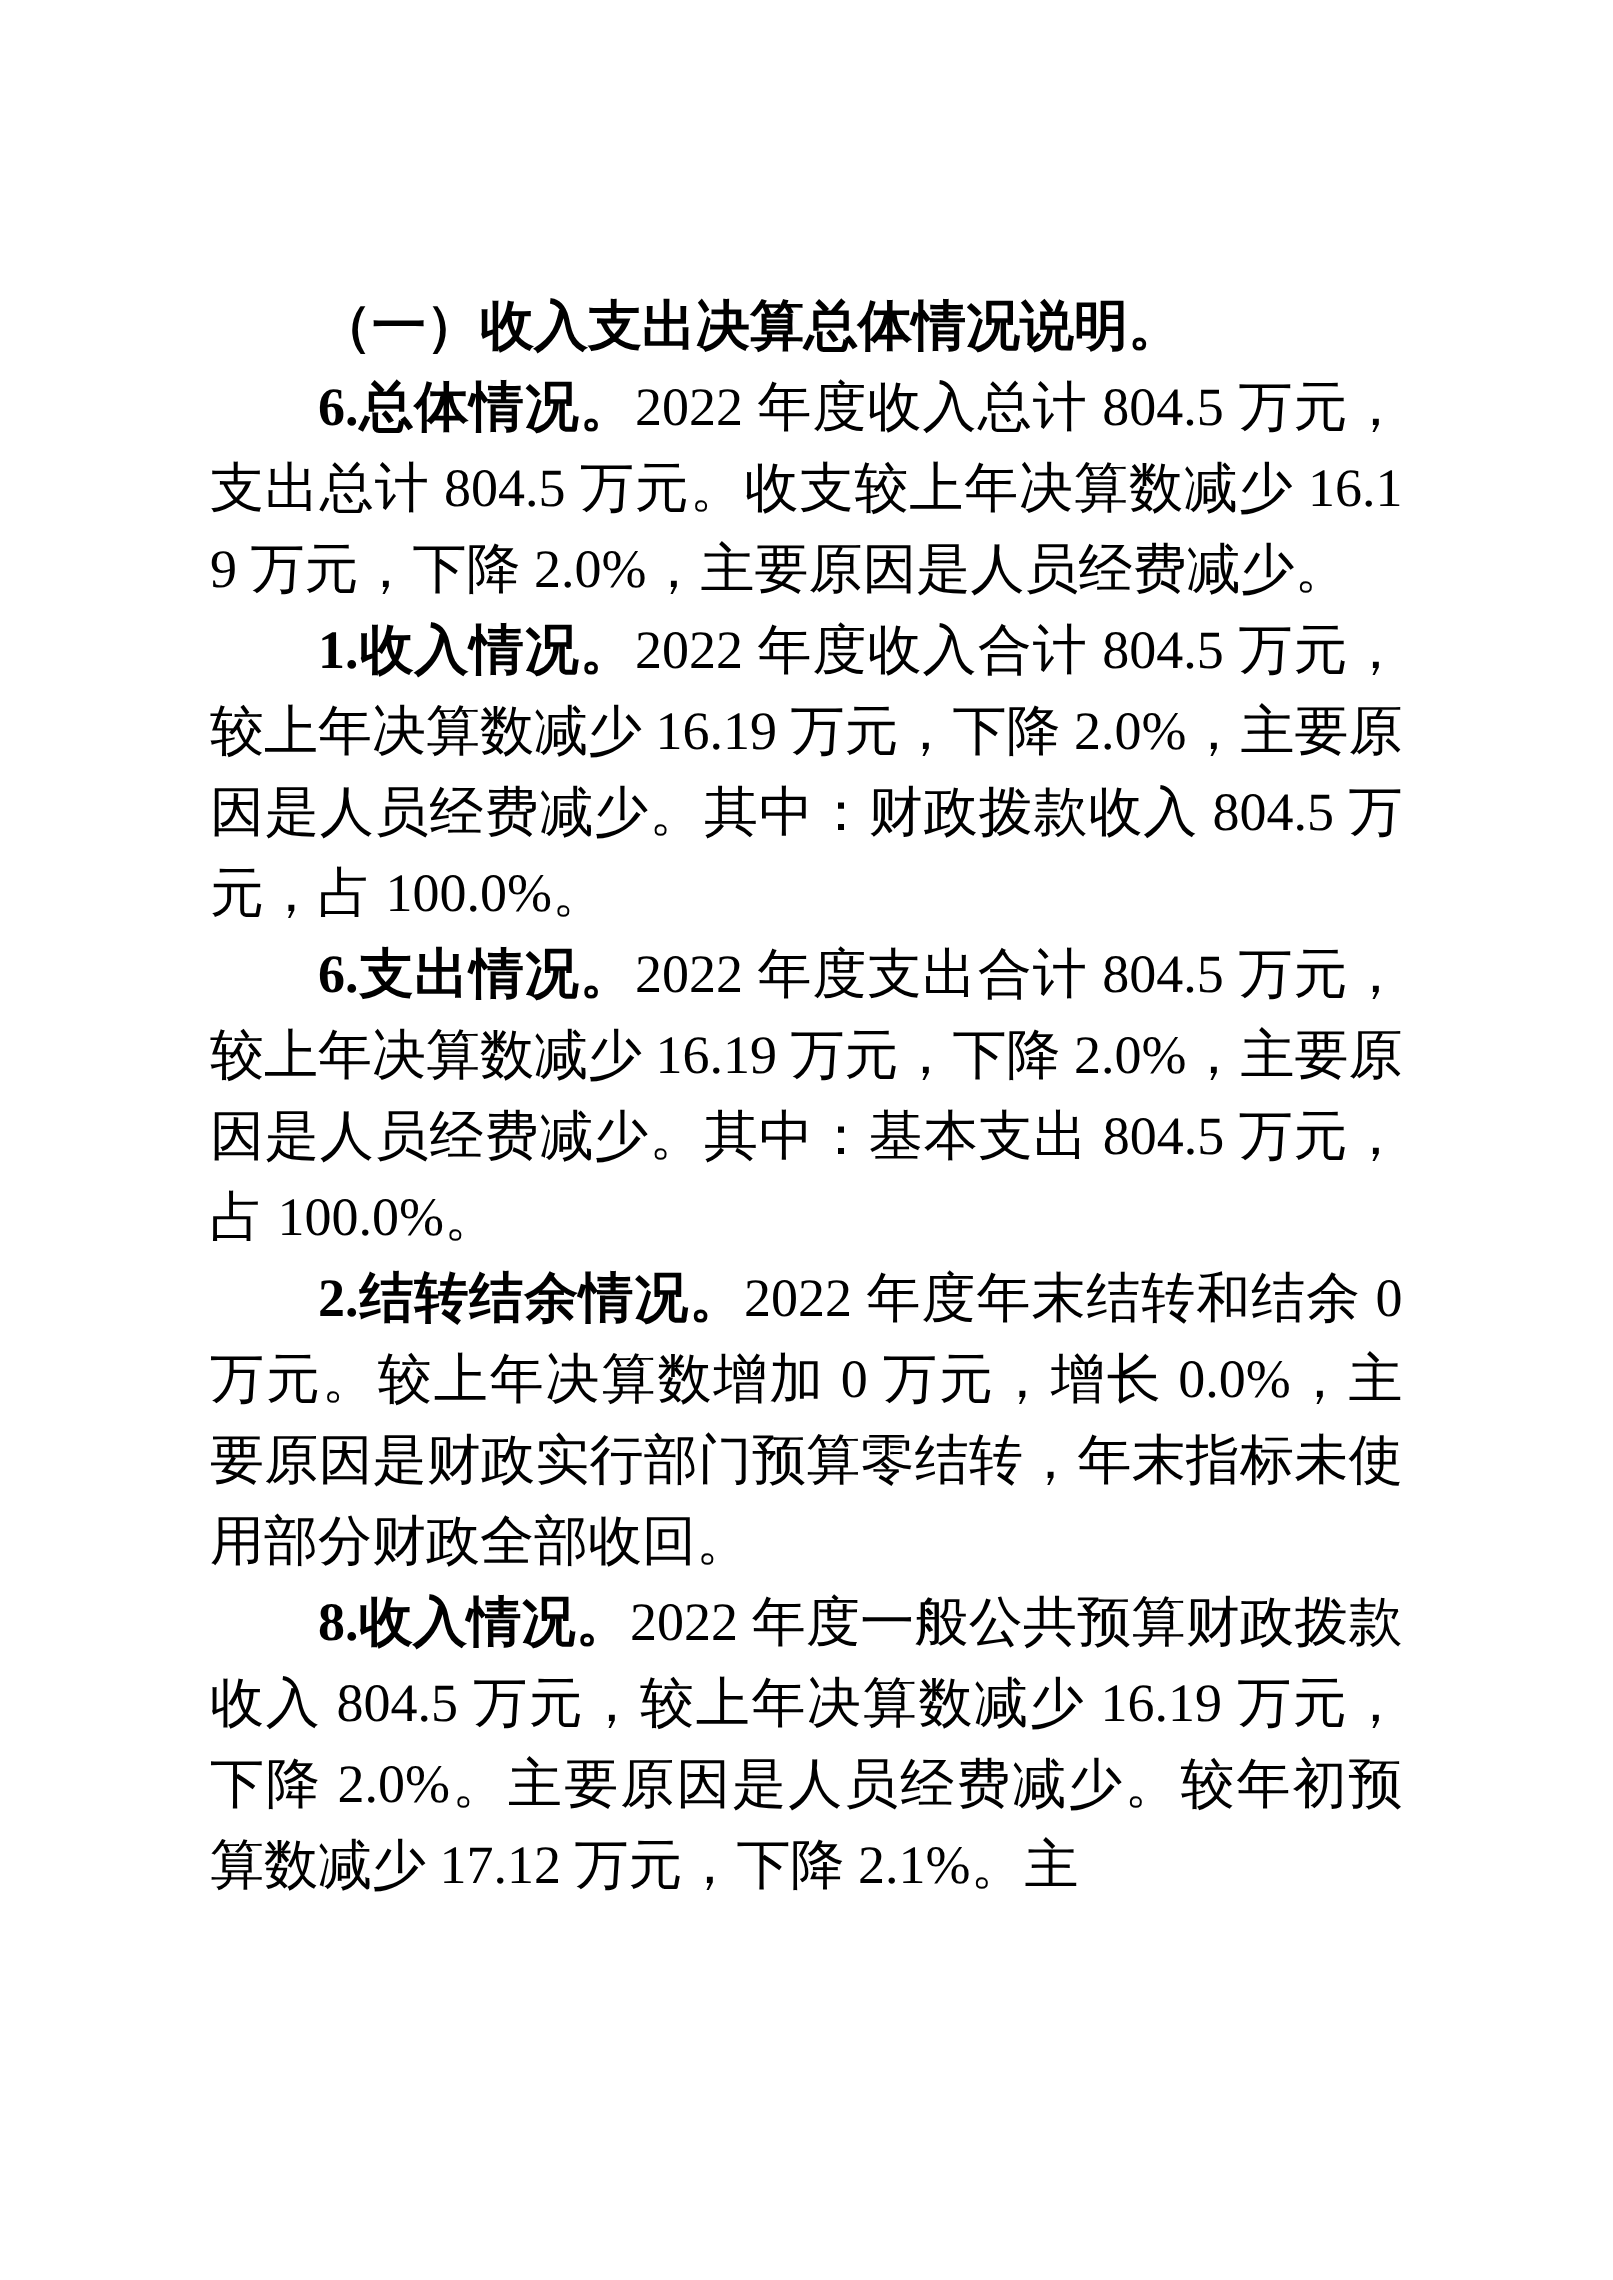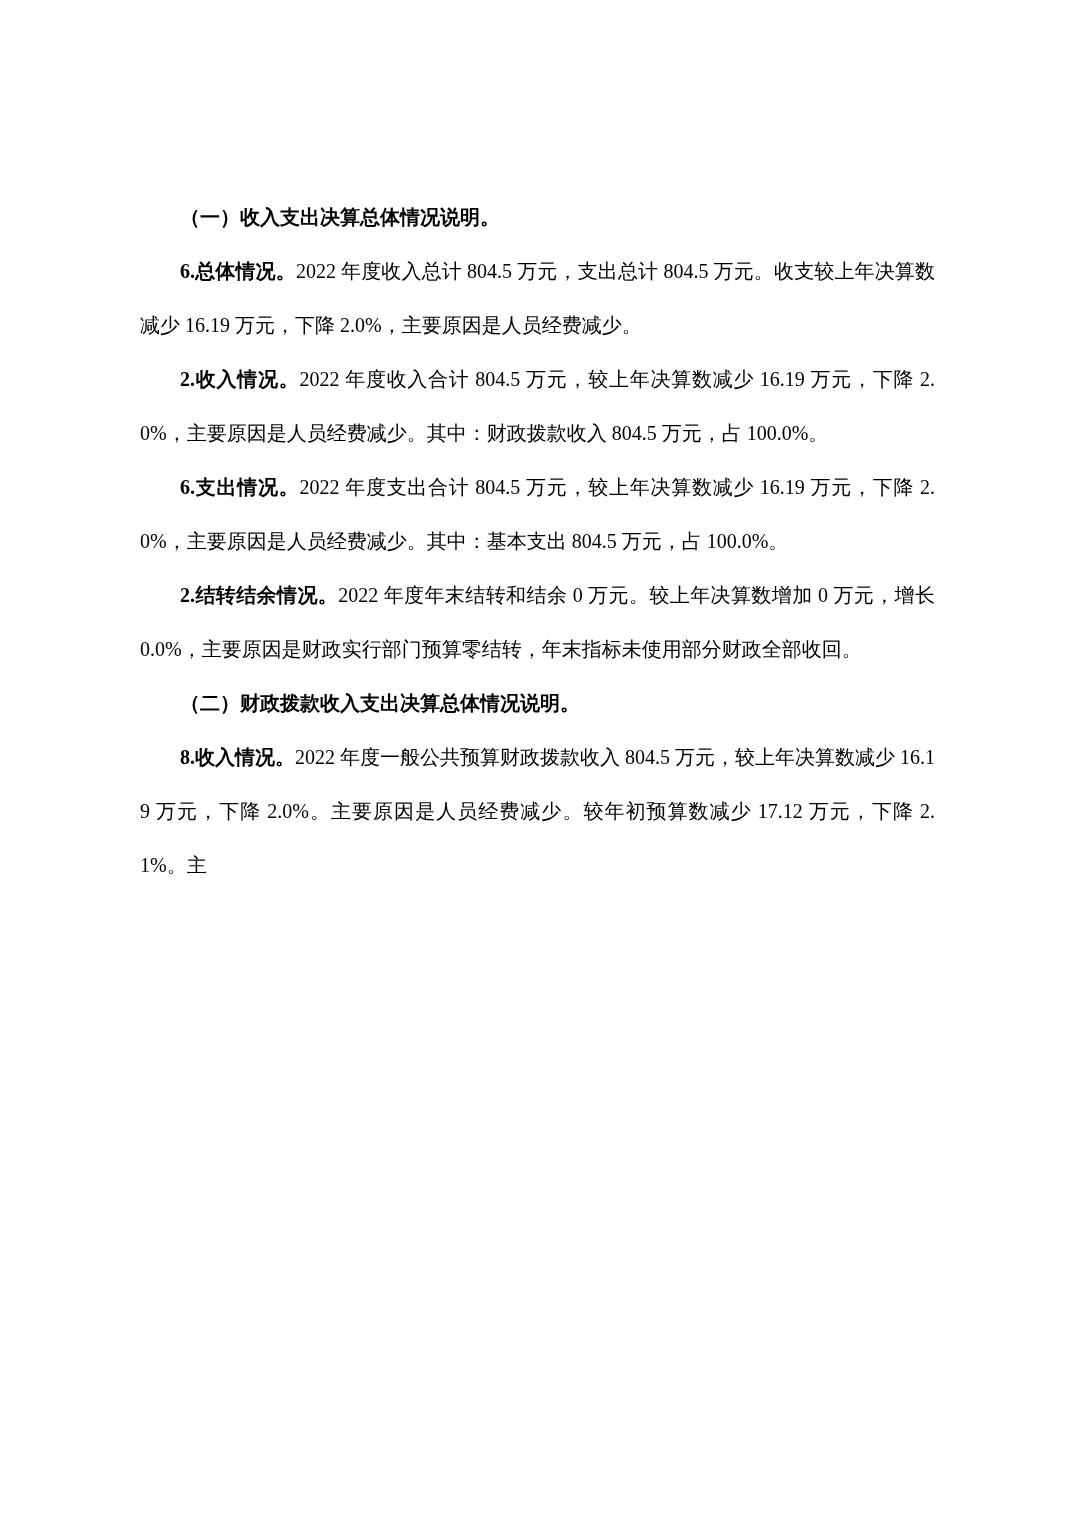--- a/index.html
+++ b/index.html
@@ -16,44 +16,43 @@
       overflow: hidden;
     }
     .page-content {
       position: absolute;
       left: 140px;
       top: 190px;
       width: 795px;
     }
     .para {
       margin: 0;
-      font-size: 20px;
+      font-size: 36px;
       line-height: 54px;
       text-align: justify;
       text-indent: 2em;
       word-break: break-all;
     }
     .para .lead {
       font-weight: bold;
     }
   </style>
 </head>
 <body>
 
 <div class="page-content">
 
   <p class="para"><span class="lead">（一）收入支出决算总体情况说明。</span><span></span></p>
 
   <p class="para"><span class="lead">6.总体情况。</span><span>2022 年度收入总计 804.5 万元，支出总计 804.5 万元。收支较上年决算数减少 16.19 万元，下降 2.0%，主要原因是人员经费减少。</span></p>
 
-  <p class="para"><span class="lead">2.收入情况。</span><span>2022 年度收入合计 804.5 万元，较上年决算数减少 16.19 万元，下降 2.0%，主要原因是人员经费减少。其中：财政拨款收入 804.5 万元，占 100.0%。</span></p>
+  <p class="para"><span class="lead">1.收入情况。</span><span>2022 年度收入合计 804.5 万元，较上年决算数减少 16.19 万元，下降 2.0%，主要原因是人员经费减少。其中：财政拨款收入 804.5 万元，占 100.0%。</span></p>
 
   <p class="para"><span class="lead">6.支出情况。</span><span>2022 年度支出合计 804.5 万元，较上年决算数减少 16.19 万元，下降 2.0%，主要原因是人员经费减少。其中：基本支出 804.5 万元，占 100.0%。</span></p>
 
   <p class="para"><span class="lead">2.结转结余情况。</span><span>2022 年度年末结转和结余 0 万元。较上年决算数增加 0 万元，增长 0.0%，主要原因是财政实行部门预算零结转，年末指标未使用部分财政全部收回。</span></p>
 
-  <p class="para"><span class="lead">（二）财政拨款收入支出决算总体情况说明。</span><span></span></p>
 
 
 
   <p class="para"><span class="lead">8.收入情况。</span><span>2022 年度一般公共预算财政拨款收入 804.5 万元，较上年决算数减少 16.19 万元，下降 2.0%。主要原因是人员经费减少。较年初预算数减少 17.12 万元，下降 2.1%。主</span></p>
 
 </div>
 
 </body></html>

